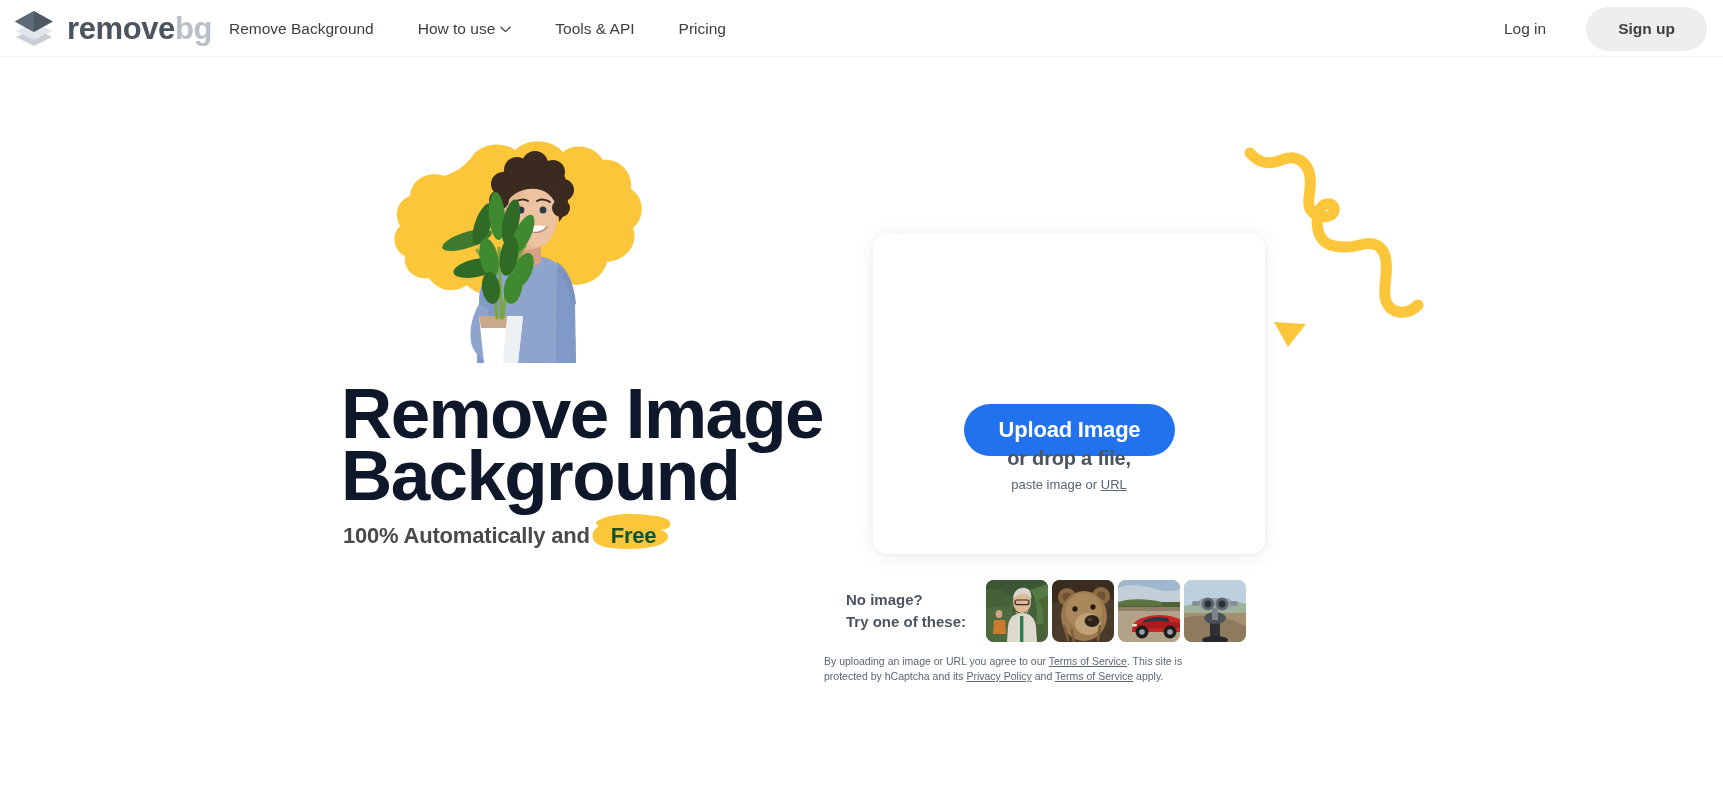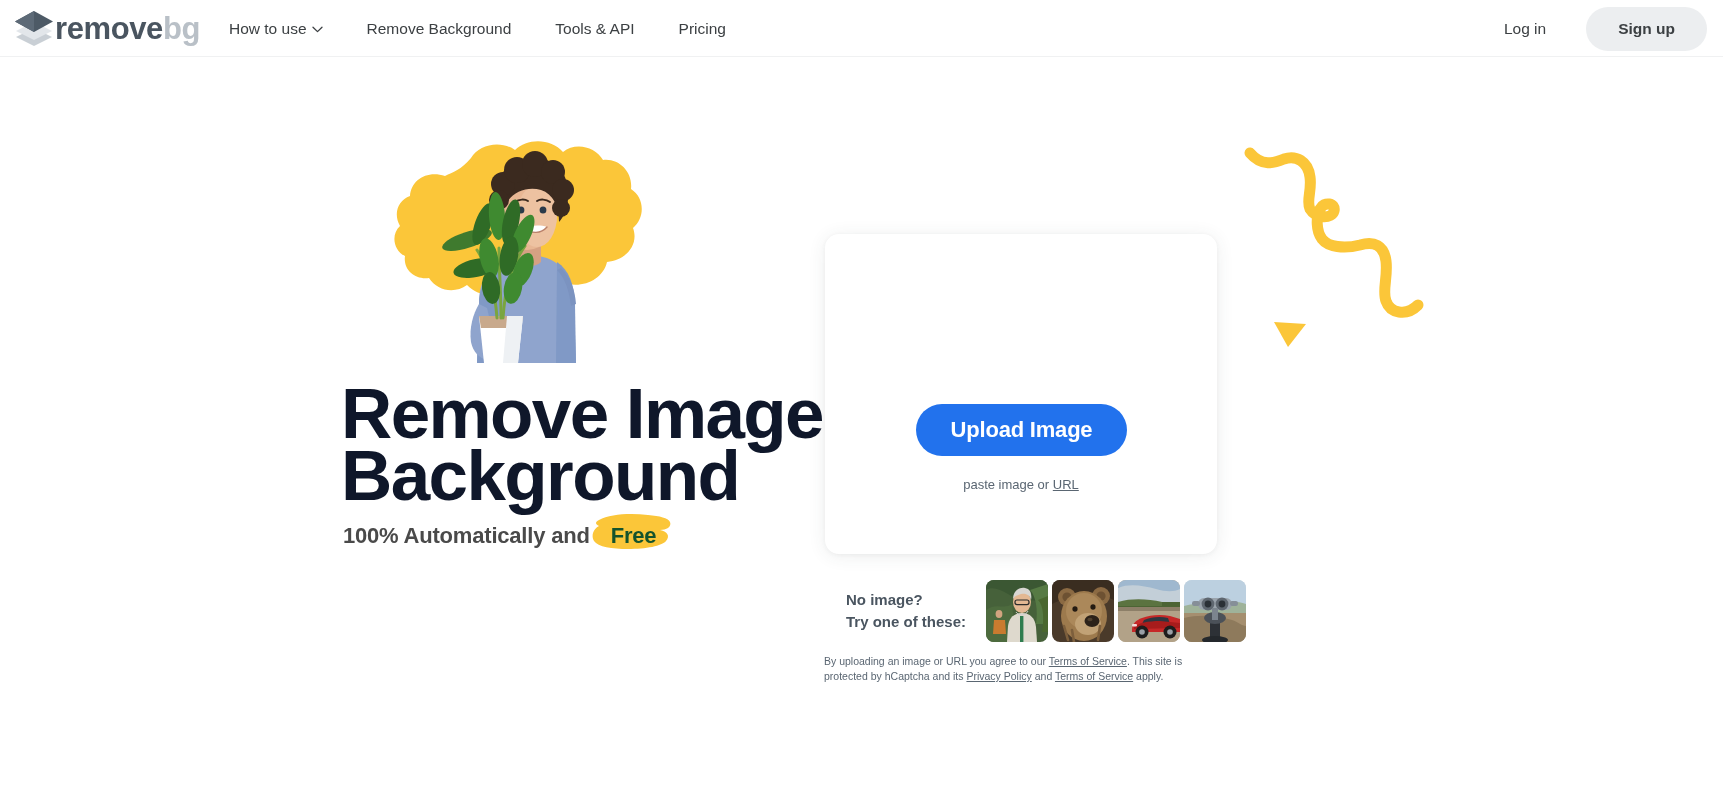--- a/index.html
+++ b/index.html
@@ -34,20 +34,21 @@
     align-items: center;
     z-index: 40;
   }
 
   .brand {
     position: absolute;
     left: 13px;
     top: 8px;
     display: flex;
     align-items: center;
+    gap: 12px;
     text-decoration: none;
     cursor: pointer;
   }
   .brand-mark {
     width: 42px;
     height: 40px;
     display: block;
   }
   .brand-text {
     font-size: 31px;
@@ -194,21 +195,21 @@
     left: 1272px;
     top: 320px;
     width: 36px;
     height: 28px;
     z-index: 2;
   }
 
   
   .upload-card {
     position: absolute;
-    left: 825px;
+    left: 873px;
     top: 234px;
     width: 392px;
     height: 320px;
     background: #ffffff;
     border-radius: 14px;
     box-shadow: 0 2px 18px rgba(60,64,67,0.09), 0 1px 4px rgba(60,64,67,0.05);
     z-index: 20;
     display: flex;
     flex-direction: column;
     align-items: center;
@@ -319,27 +320,27 @@
         <polygon points="21,20 3,29 21,38 39,29" fill="#c9cfd5"></polygon>
         <polygon points="21,14 3,23 21,32 39,23" fill="#e2e6ea"></polygon>
         <polygon points="21,3 2,13.5 21,24 40,13.5" fill="#4d5a66"></polygon>
         <polygon points="21,3 2,13.5 21,24" fill="#5d6a77"></polygon>
       </svg>
       <span class="brand-text"><span class="b-dark">remove</span><span class="b-light">bg</span></span>
     </a>
 
     <nav class="nav">
       <a class="nav-link">
+          <span>Remove Background</span>
+        </a>
+      <a class="nav-link">
           <span>How to use</span>
           <svg class="chev" viewBox="0 0 11 7">
             <path d="M1 1.2 L5.5 5.6 L10 1.2" fill="none" stroke="#3c4043" stroke-width="1.3" stroke-linecap="round" stroke-linejoin="round"></path>
           </svg>
-        </a>
-      <a class="nav-link">
-          <span>Remove Background</span>
         </a>
       <a class="nav-link">
           <span>Tools &amp; API</span>
         </a>
       <a class="nav-link">
           <span>Pricing</span>
         </a>
     </nav>
 
     <div class="header-right">
@@ -445,20 +446,21 @@
              C80,82 80,96 86,104 C92,112 108,114 124,110
              C138,106 148,110 150,126 C152,142 146,156 150,166
              C154,178 170,182 182,170" fill="none" stroke="#fbc639" stroke-width="11" stroke-linecap="round" stroke-linejoin="round"></path>
   </svg>
   <svg class="triangle" viewBox="0 0 36 28">
     <path d="M2,2 L34,4 L16,27 Z" fill="#fbc639"></path>
   </svg>
 
   <div class="upload-card">
     <button class="upload-btn">Upload Image</button>
+    <div class="drop-text">or drop a file,</div>
     <div class="paste-text">
       <span>paste image or</span>
       <a>URL</a>
     </div>
   </div>
 
   <div class="samples">
     <div class="samples-label">
       <div>No image?</div>
       <div>Try one of these:</div>

